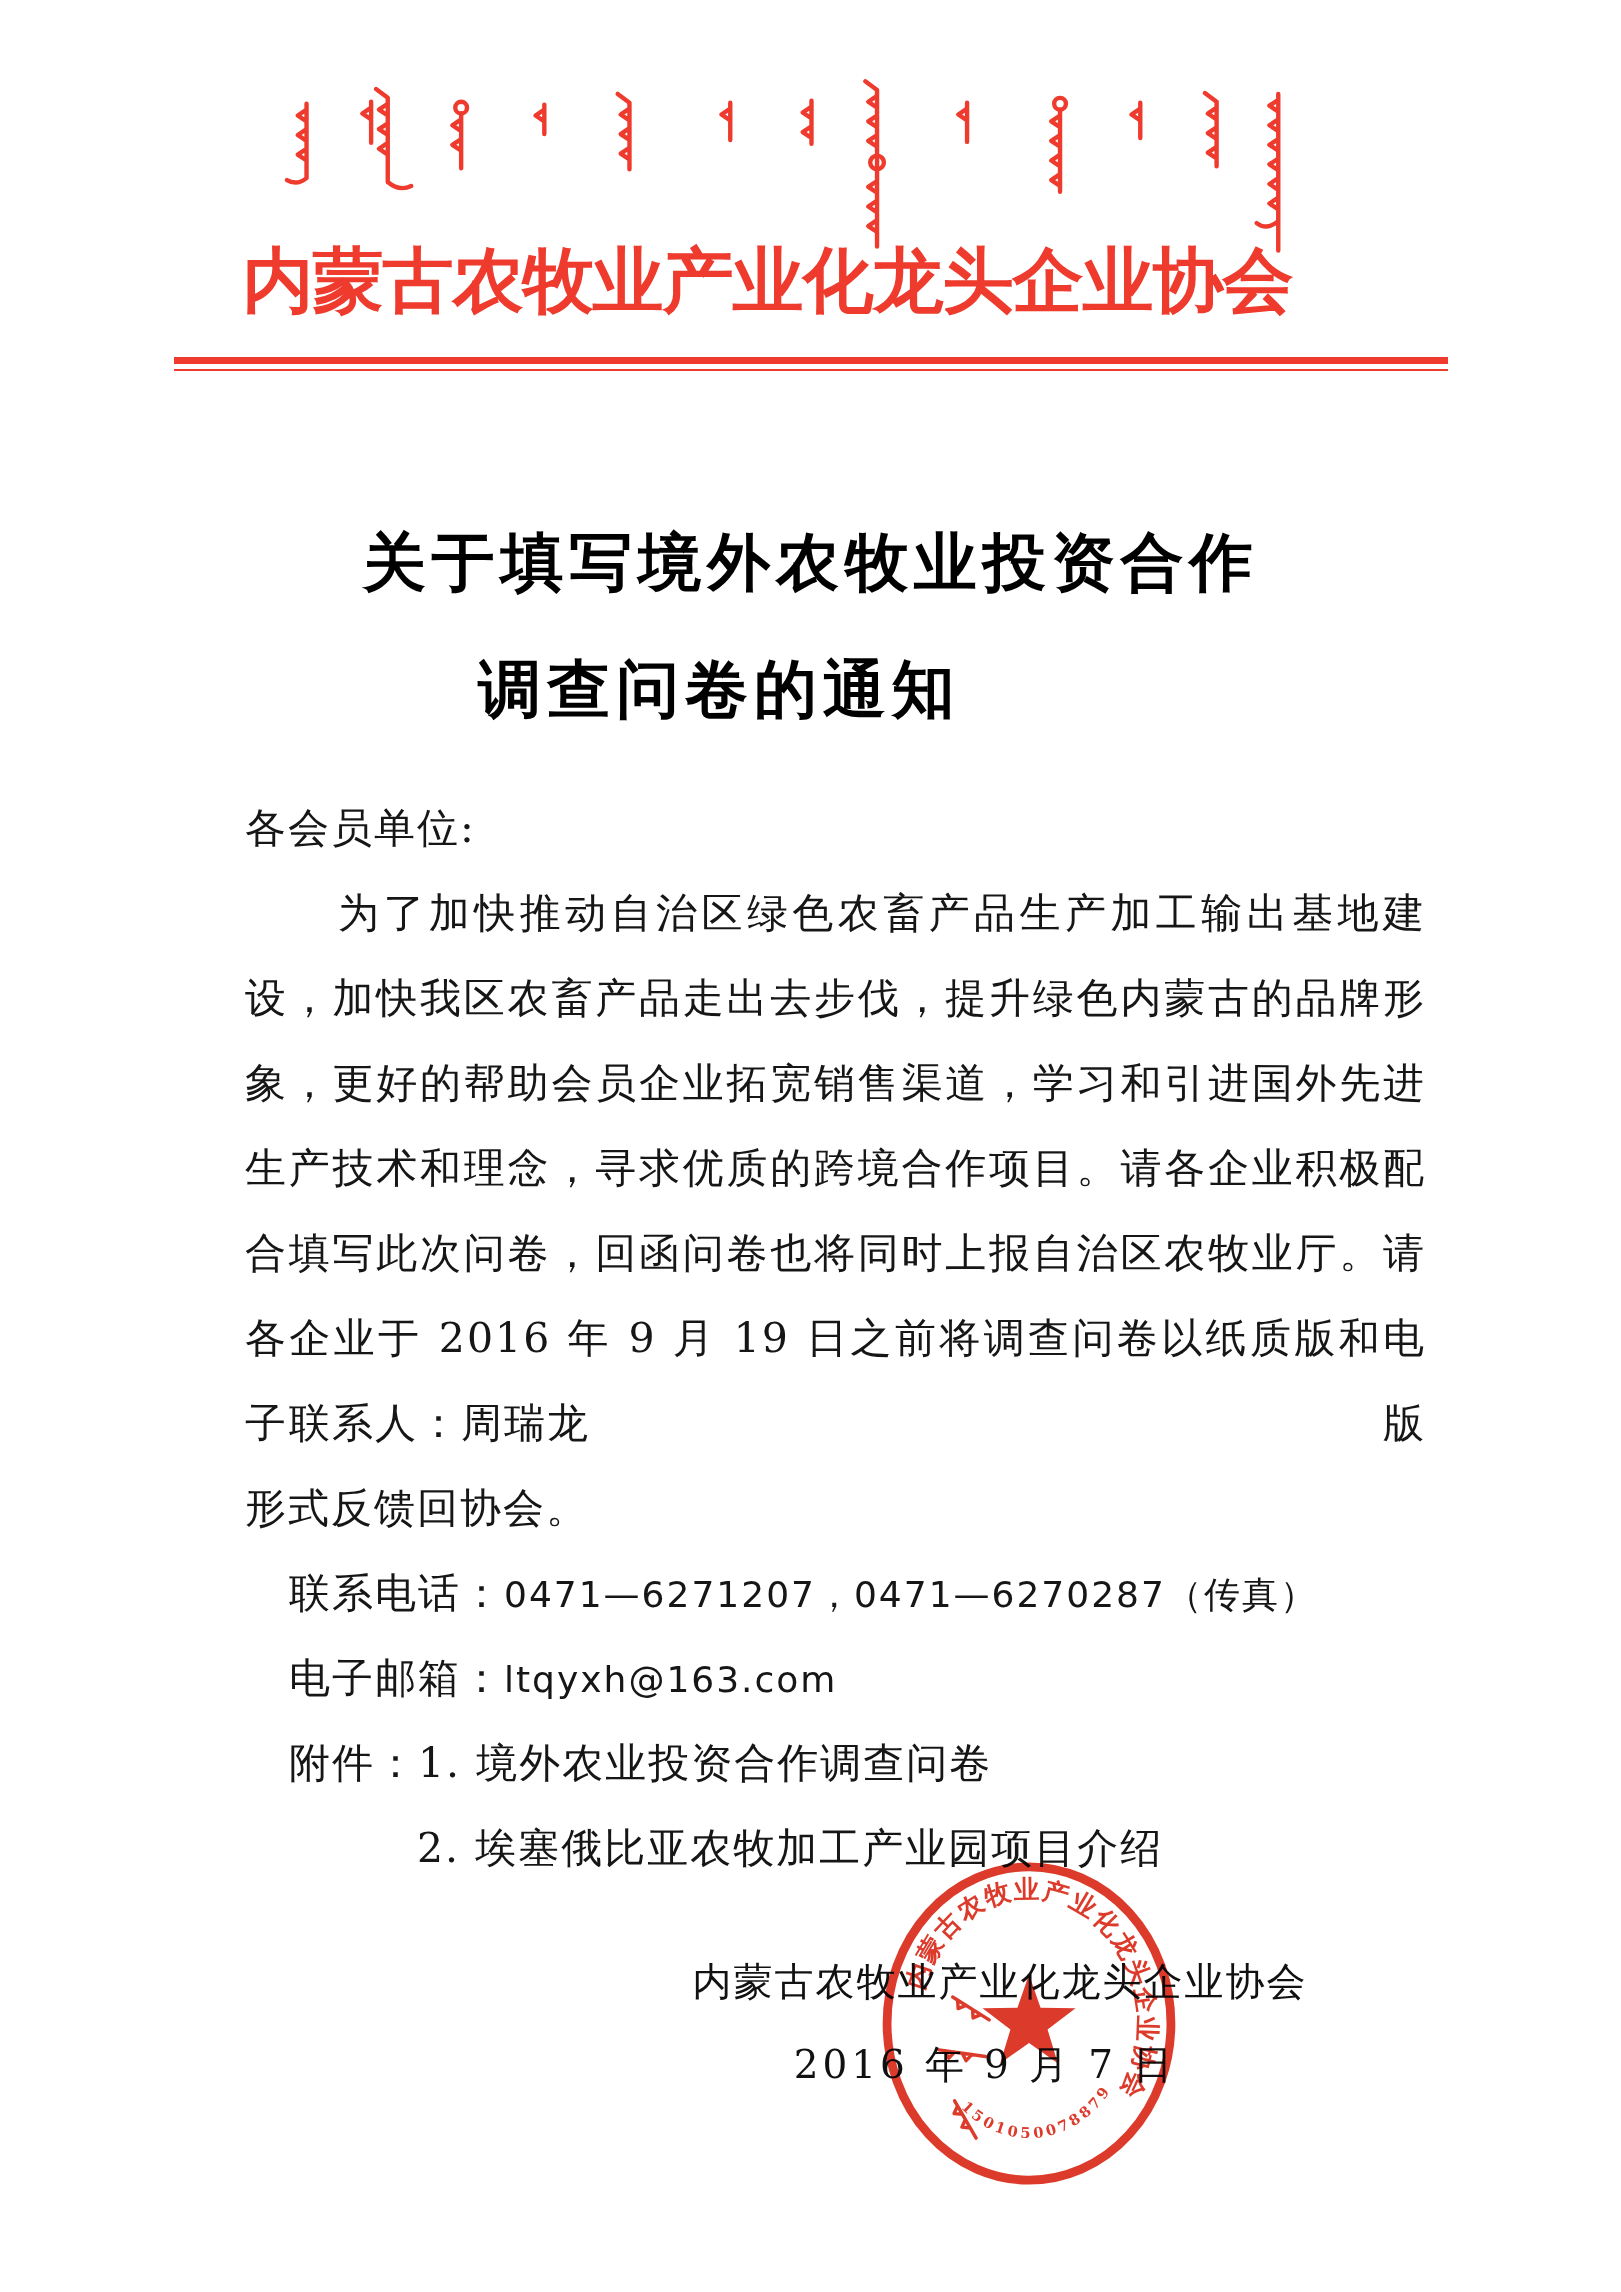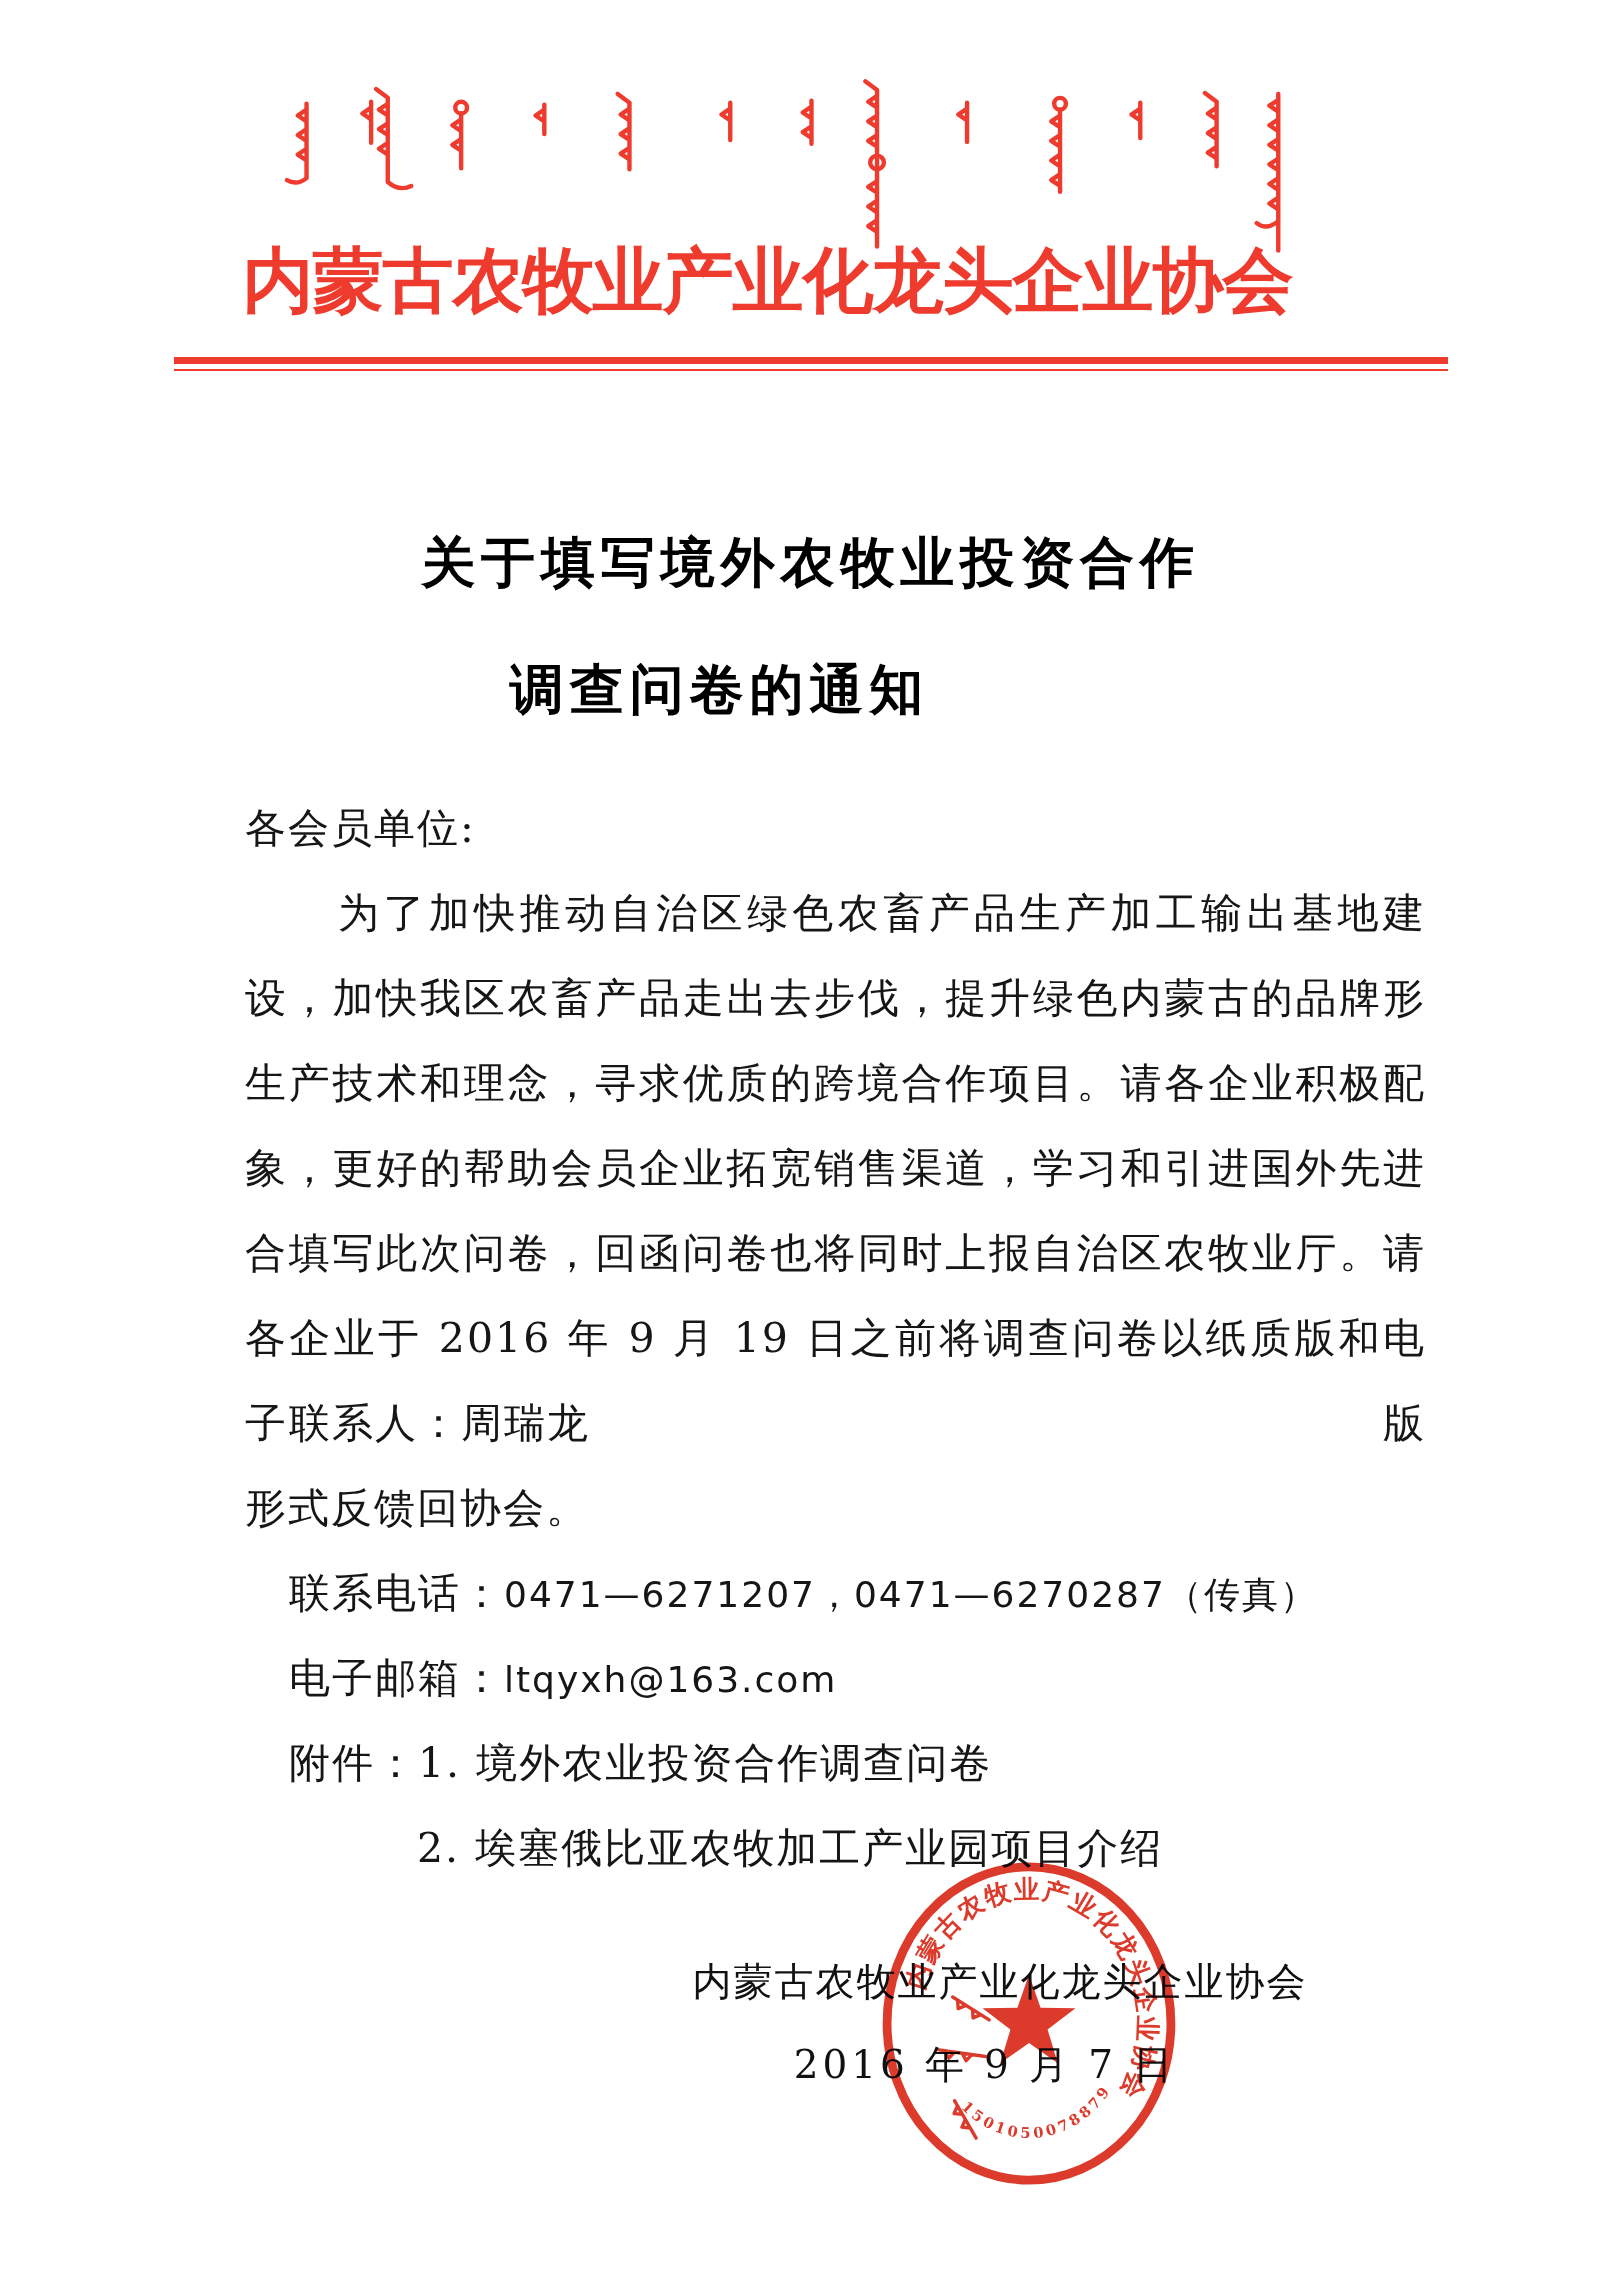--- a/index.html
+++ b/index.html
@@ -17,21 +17,21 @@
     left:0; top:233px; width:1535px; height:94px; line-height:94px;
     text-align:center; font-size:71px; font-weight:700; letter-spacing:-1px;
     color:#ee3b2e; white-space:nowrap;
   }
   .red-rule{
     left:174px; top:357px; width:1274px; height:4.9px;
     border-top:7.8px solid #ee3b2e; border-bottom:2.9px solid #ee3b2e;
   }
   
   .title-line{height:88px; line-height:88px; text-align:center;
-    font-size:54px; font-weight:700; letter-spacing:5.9px; color:#000; white-space:nowrap;}
+    font-size:63px; font-weight:700; letter-spacing:5.9px; color:#000; white-space:nowrap;}
   .title1{left:0; top:518px; width:1621px;}
   .title2{left:12px; top:645px; width:1415px;}
   
   .body-block{left:245px; top:786px; width:1181px;}
   .bline{
     height:85px; line-height:85px; font-size:41px; letter-spacing:2px;
     white-space:nowrap; color:#161616;
   }
   .just{white-space:normal; text-align:justify; text-align-last:justify; text-justify:inter-character;}
   .indent{padding-left:93px;}
@@ -78,22 +78,22 @@
 
   <div class="abs red-rule"></div>
 
   <div class="abs title-line title1">关于填写境外农牧业投资合作</div>
   <div class="abs title-line title2">调查问卷的通知</div>
 
   <div class="abs body-block">
     <div class="bline">各会员单位:</div>
     <div class="bline just indent">为了加快推动自治区绿色农畜产品生产加工输出基地建</div>
     <div class="bline just">设，加快我区农畜产品走出去步伐，提升绿色内蒙古的品牌形</div>
+    <div class="bline just">象，更好的帮助会员企业拓宽销售渠道，学习和引进国外先进</div>
     <div class="bline just">生产技术和理念，寻求优质的跨境合作项目。请各企业积极配</div>
-    <div class="bline just">象，更好的帮助会员企业拓宽销售渠道，学习和引进国外先进</div>
     <div class="bline just">合填写此次问卷，回函问卷也将同时上报自治区农牧业厅。请</div>
     <div class="bline just">各企业于 2016 年 9 月 19 日之前将调查问卷以纸质版和电子版</div>
     <div class="bline ind1">
       <span>联系人：</span><span>周瑞龙</span>
     </div>
 
     <div class="bline">形式反馈回协会。</div>
     <div class="bline ind1">
       <span>联系电话：</span><span class="sans">0471—6271207，0471—6270287（传真）</span>
     </div>

